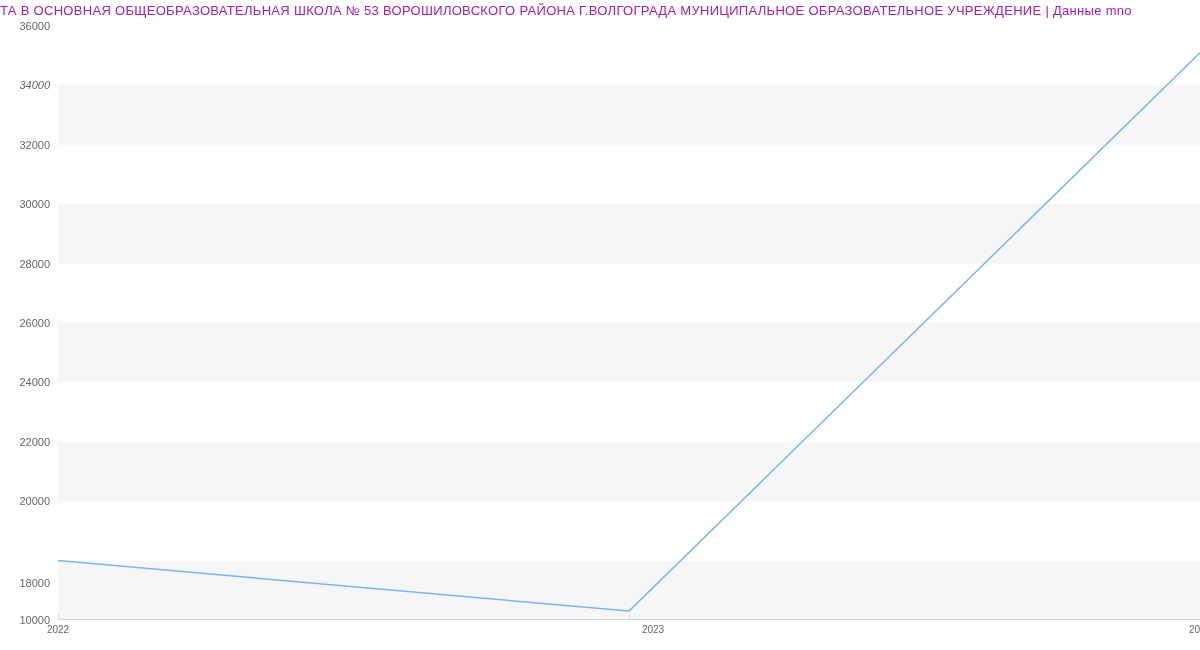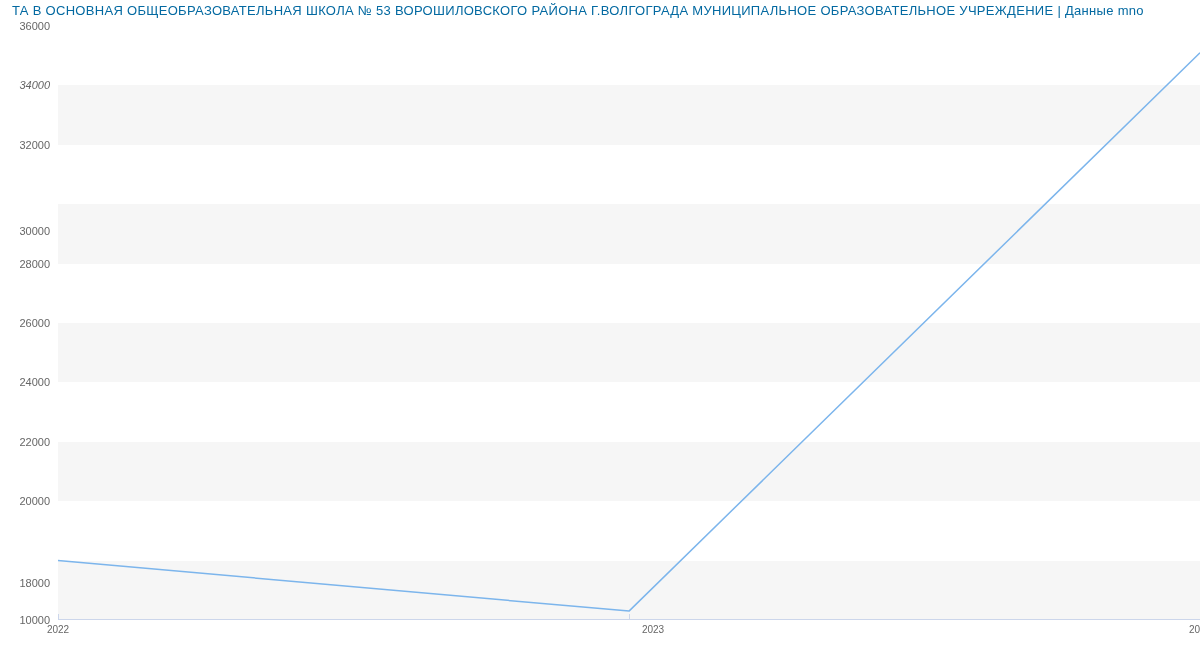--- a/index.html
+++ b/index.html
@@ -6,23 +6,23 @@
     margin: 0;
     padding: 0;
     width: 1200px;
     height: 650px;
     background: #fff;
     font-family: Verdana, Geneva, Tahoma, sans-serif;
     overflow: hidden;
   }
   .title {
     font-size: 13px;
-    color: #0369a1;
+    color: #a21caf;
     text-align: left;
-    padding: 3px 0 0 12px;
+    padding: 3px 0 0 0;
     white-space: nowrap;
     letter-spacing: 0.3px;
   }
   .plot-wrap {
     position: absolute;
     left: 58px;
     width: 1142px;
     top: 26px;
     height: 594px;
   }
@@ -99,21 +99,21 @@
       <div class="band" style="top: 534.6px; height: 59.4px;"></div>
       <div class="grid-label" style="top: 557px; margin-left: 24px;">18000</div>
       <div class="grid-label" style="top: 475.2px;">20000</div>
       <div class="band" style="top: 415.8px; height: 59.4px;"></div>
       <div class="grid-label" style="top: 415.8px;">22000</div>
       <div class="grid-label" style="top: 356.4px;">24000</div>
       <div class="band" style="top: 297px; height: 59.4px;"></div>
       <div class="grid-label" style="top: 297px;">26000</div>
       <div class="grid-label" style="top: 237.6px;">28000</div>
       <div class="band" style="top: 178.2px; height: 59.4px;"></div>
-      <div class="grid-label" style="top: 178.2px; margin-top: 27px;">30000</div>
+      <div class="grid-label" style="top: 178.2px;">30000</div>
       <div class="grid-label" style="top: 118.8px; text-align: right;">32000</div>
       <div class="band" style="top: 59.4px; height: 59.4px;"></div>
       <div class="grid-label" style="top: 59.4px; font-style: italic;">34000</div>
       <div class="grid-label" style="top: 0px;">36000</div>
     </div>
   <svg class="line-layer" id="line-layer" viewBox="0 0 1142 594" preserveAspectRatio="none">
     <path id="series-path" class="series-path" d="M0.00 534.60 L571.00 585.09 L1142.00 26.73"></path>
   </svg>
   <div class="axis-line" style="left:0;bottom:0;width:100%;height:1px"></div>
 </div>

